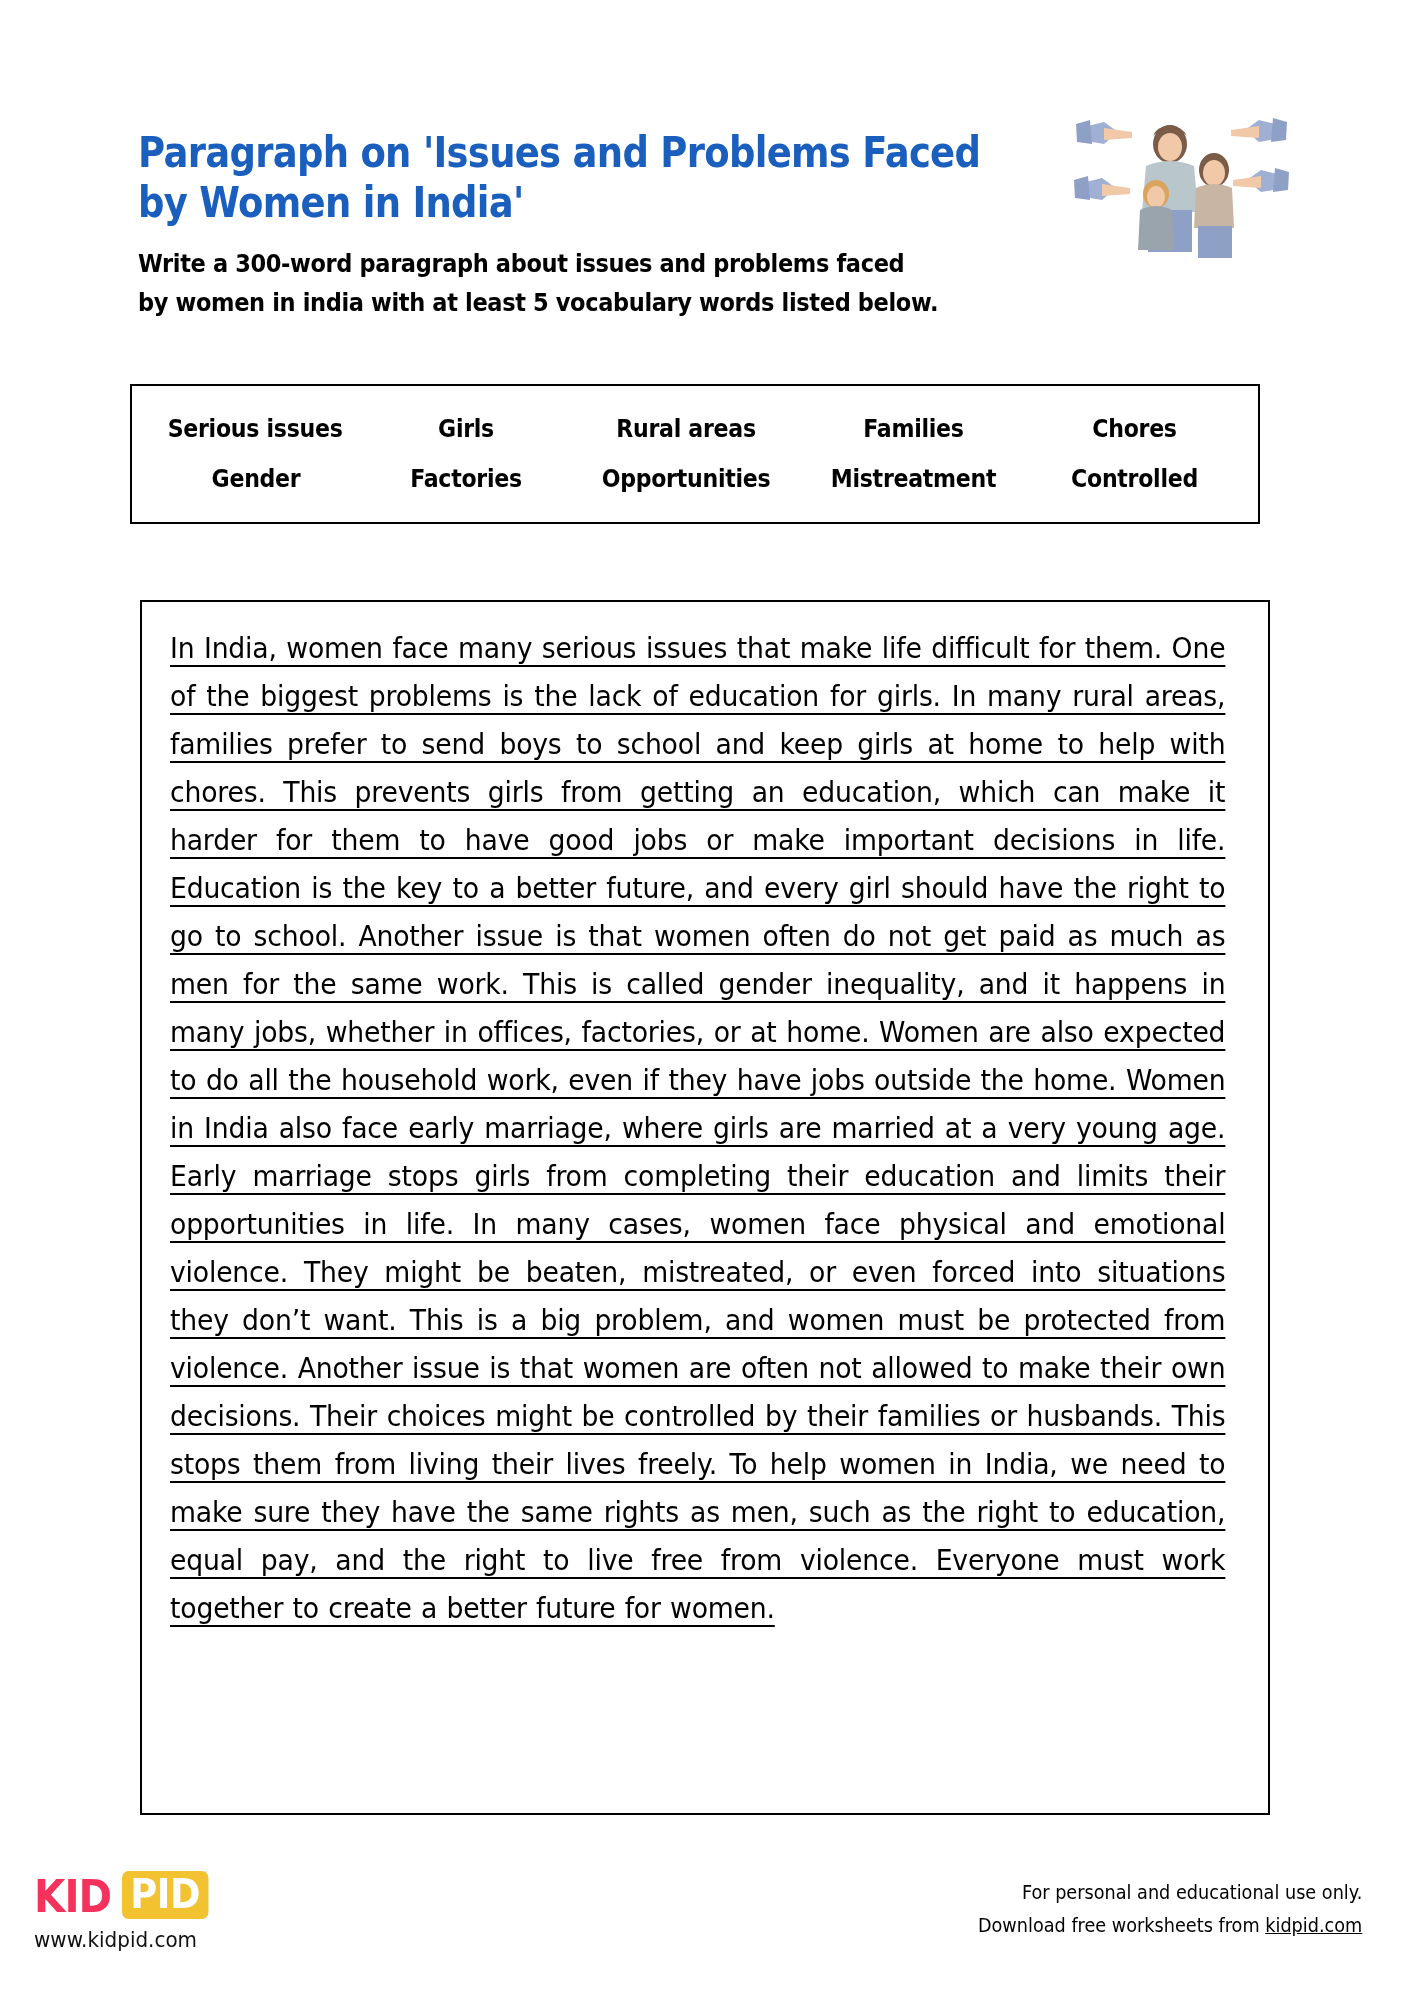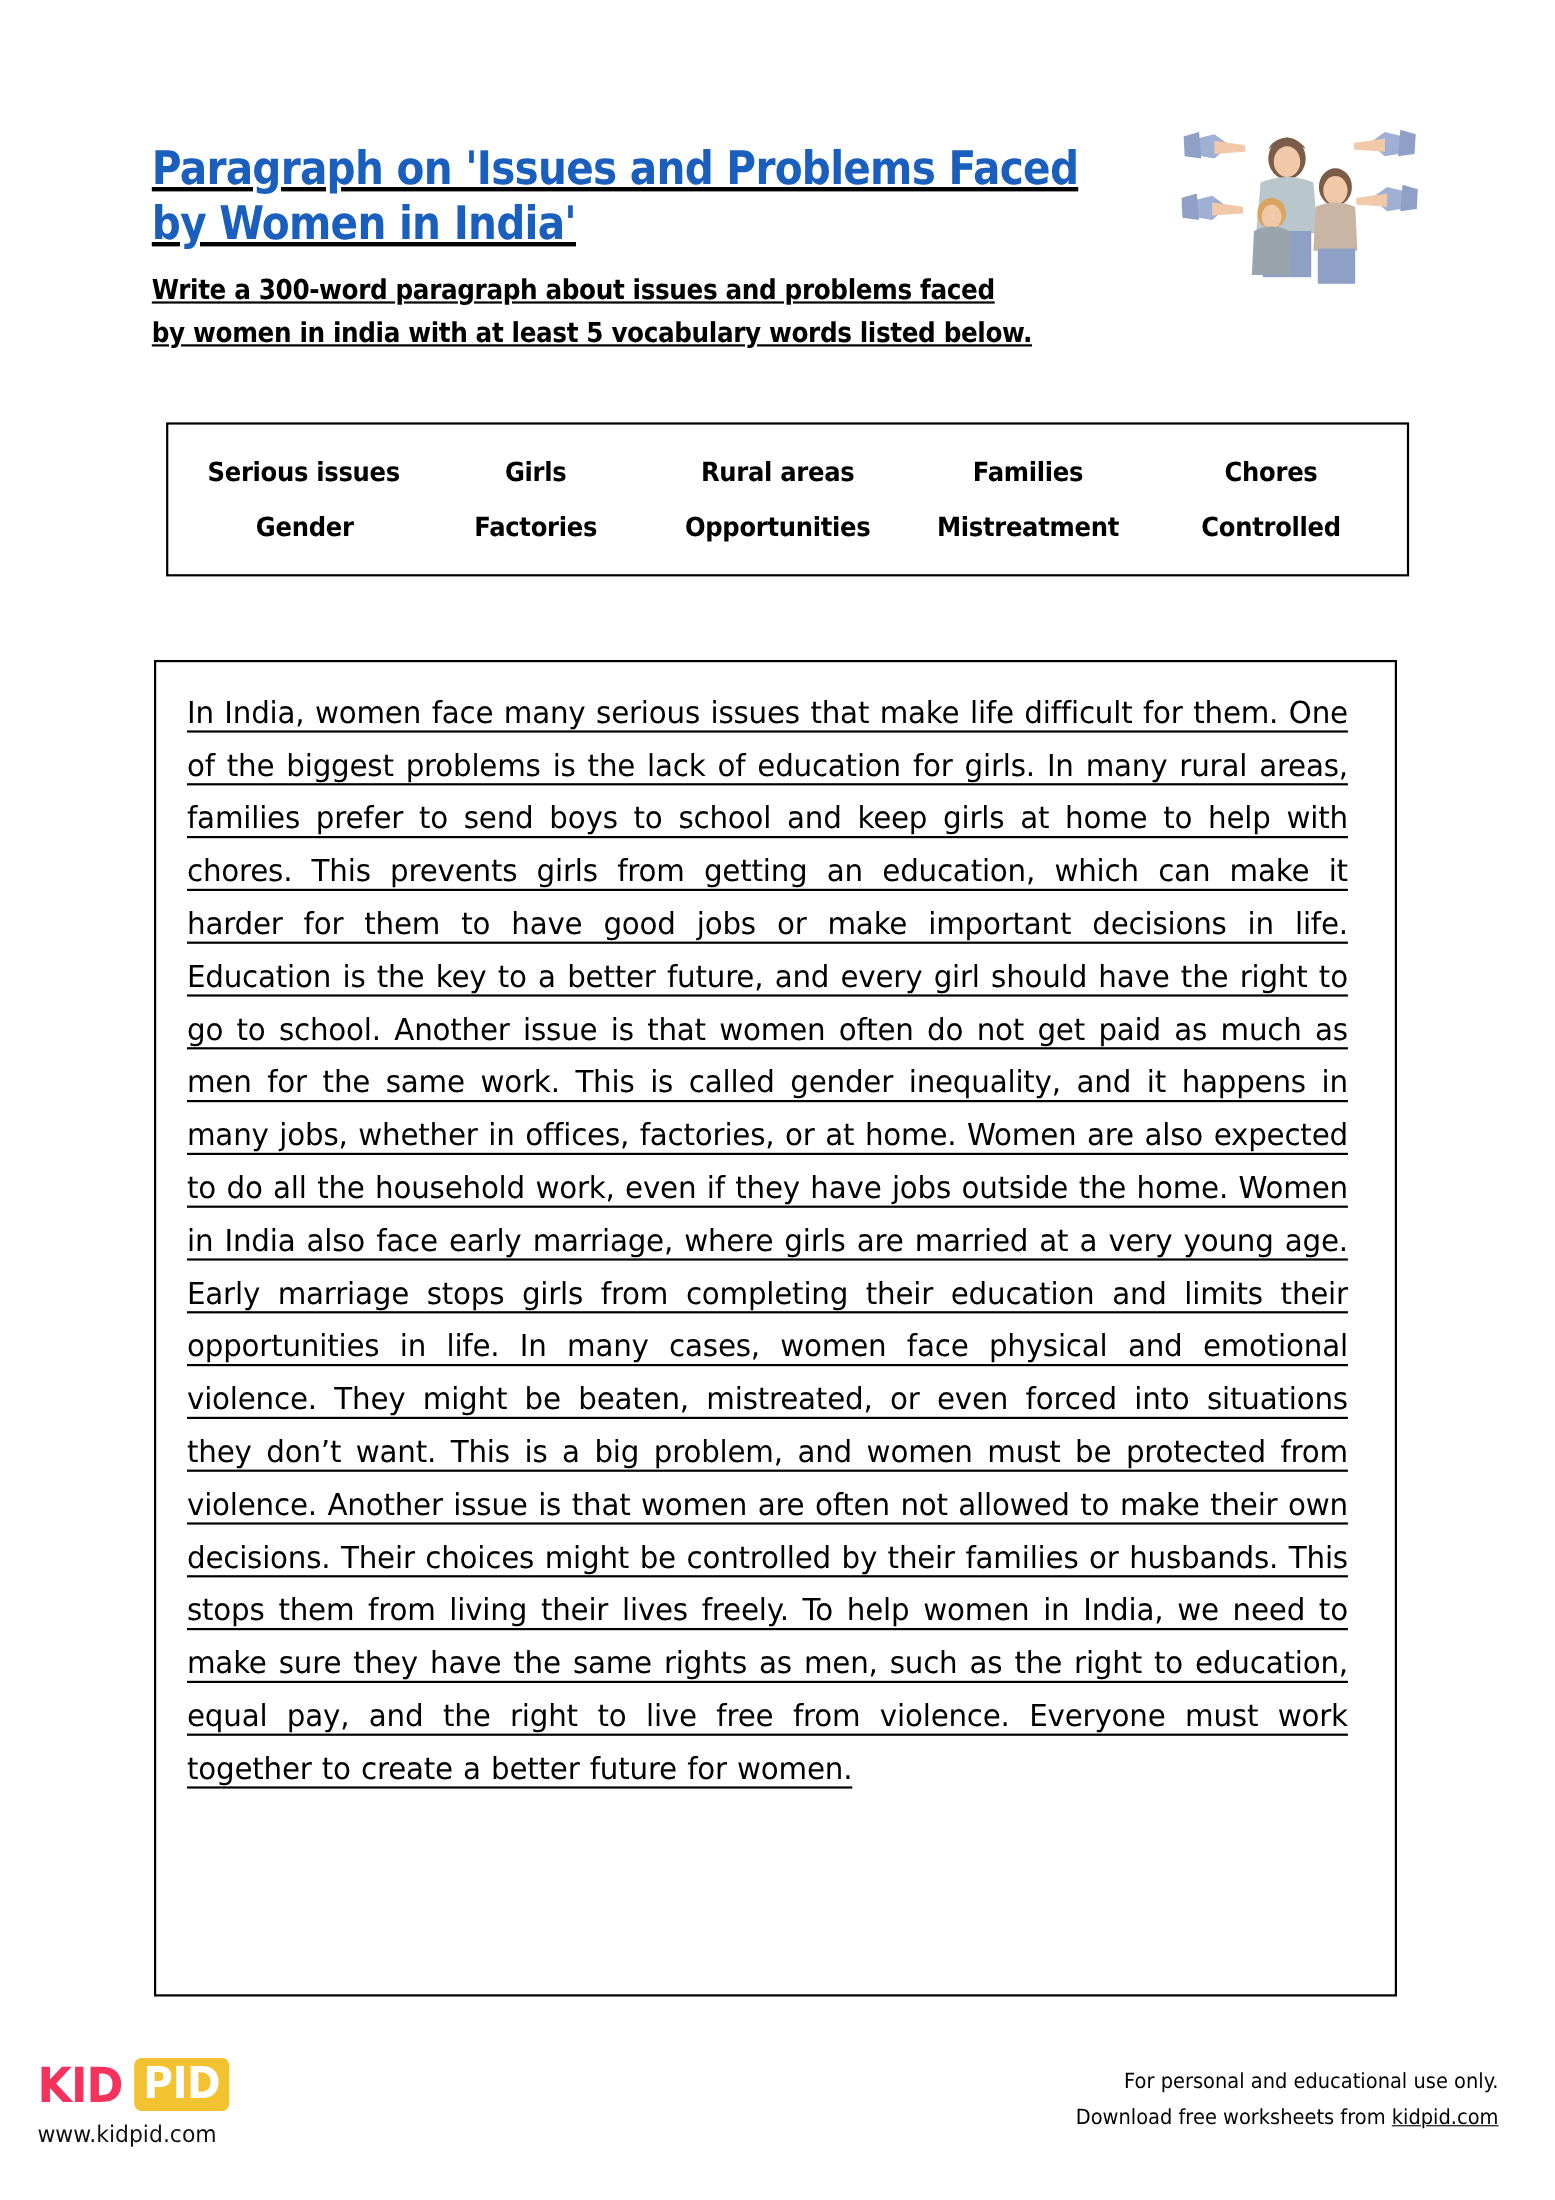--- a/index.html
+++ b/index.html
@@ -16,21 +16,20 @@
     background: #ffffff;
     overflow: hidden;
   }
 
   
   .header {
     position: absolute;
     left: 138px;
     top: 128px;
     width: 1000px;
-    text-decoration: underline;
   }
   .title {
     color: #1a5fbd;
     font-family: "DejaVu Sans", sans-serif;
     font-weight: 700;
     font-size: 42px;
     line-height: 1.20;
     letter-spacing: -0.8px;
     transform: scaleX(0.88);
     transform-origin: left top;
@@ -54,21 +53,21 @@
     position: absolute;
     right: 125px;
     top: 110px;
     width: 215px;
     height: 160px;
   }
 
   
   .vocab-box {
     position: absolute;
-    left: 151px;
+    left: 130px;
     top: 384px;
     width: 1130px;
     height: 140px;
     border: 2.5px solid #000000;
     display: flex;
     flex-direction: column;
     justify-content: center;
     padding: 6px 10px 6px 14px;
   }
   .vocab-row {

